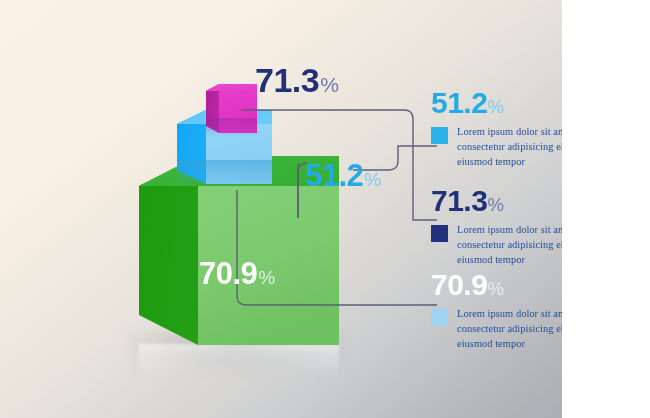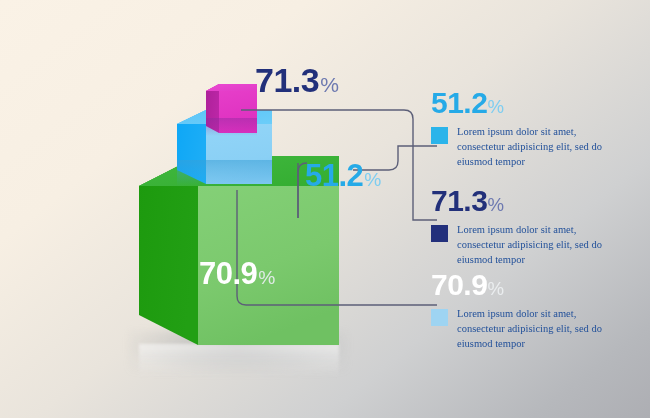--- a/index.html
+++ b/index.html
@@ -7,21 +7,21 @@
     padding: 0;
   }
   body {
     width: 650px;
     height: 418px;
     overflow: hidden;
     font-family: "Liberation Sans", sans-serif;
   }
   #infographic {
     position: relative;
-    width: 650px;
+    width: 562px;
     height: 418px;
     background: linear-gradient(142deg,
         #faf2e6 0%,
         #f7efe3 26%,
         #e9e4dc 48%,
         #cfd0d1 72%,
         #b6b8bc 90%,
         #adaeb3 100%);
     overflow: hidden;
   }

